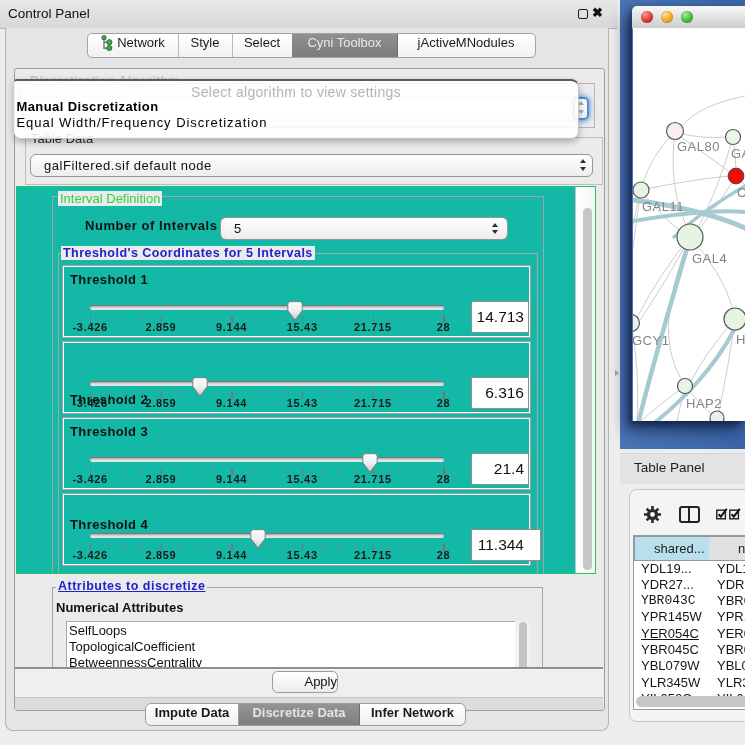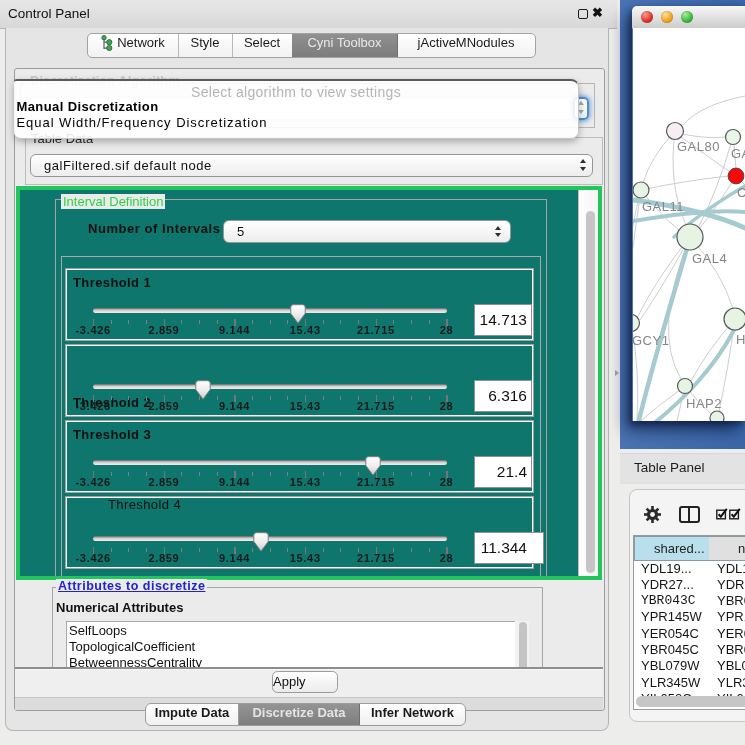--- a/index.html
+++ b/index.html
@@ -48,35 +48,36 @@
 <div class="lbl" style="z-index:6;left:16.5px;top:99px;font-size:13px;letter-spacing:0.4px;font-weight:bold;color:#000;">Manual Discretization</div>
 <div class="lbl" style="z-index:6;left:16.5px;top:114.5px;font-size:13px;letter-spacing:0.95px;color:#000;">Equal Width/Frequency Discretization</div>
 
 <div class="abs" style="left:25px;top:137px;width:576px;height:46px;border:1px solid #bdbdbd;"></div>
 <div class="lbl" style="left:28px;top:131px;font-size:13px;color:#2a2a2a;background:#ebebeb;padding:0 3px;">Table Data</div>
 <div class="abs" style="left:30px;top:154px;width:561px;height:21px;background:linear-gradient(#ffffff,#ededed);border:1px solid #969696;border-radius:6px;"></div>
 <div class="lbl" style="left:44px;top:158px;font-size:13px;letter-spacing:0.55px;color:#111;">galFiltered.sif default node</div>
 <div style="position:absolute;left:580px;top:159px;width:0;height:0;border-left:3.5px solid transparent;border-right:3.5px solid transparent;border-bottom:4.5px solid #2e2e2e;"></div>
 <div style="position:absolute;left:580px;top:166.5px;width:0;height:0;border-left:3.5px solid transparent;border-right:3.5px solid transparent;border-top:4.5px solid #2e2e2e;"></div>
 
-<div id="viewport" class="abs" style="left:16px;top:185.5px;width:578px;height:386px;background:#0f766e;border:4px solid #22c55e;overflow:hidden;">
+<div id="viewport" class="abs" style="left:16px;top:185.5px;width:578px;height:386px;background:#14b8a6;border:1px solid #22c55e;overflow:hidden;">
 
   <div class="abs" style="left:558px;top:0;width:20px;height:386px;background:linear-gradient(to right,#ffffff,#f4f4f4);border-left:1px solid #c2c2c2;"></div>
   <div class="abs" style="left:566px;top:21px;width:8.5px;height:362px;background:#c6c6c6;border-radius:4.5px;"></div>
 
   <div class="abs" style="left:35px;top:9.5px;width:490px;height:400px;border:1px solid #a5a5a5;"></div>
   <div class="lbl" style="left:41px;top:4.5px;font-size:13px;color:#2ed344;background:#ebebeb;padding:0 2px;">Interval Definition</div>
   <div class="lbl" style="left:68px;top:31.5px;font-size:13px;letter-spacing:0.55px;font-weight:bold;color:#111;">Number of Intervals</div>
   <div class="abs" style="left:203px;top:30.5px;width:286px;height:21px;background:linear-gradient(#ffffff,#ededed);border:1px solid #969696;border-radius:6px;">
     <div class="lbl" style="left:13px;top:3px;font-size:13px;color:#111;">5</div>
     <div style="position:absolute;right:9px;top:4.5px;width:0;height:0;border-left:3.5px solid transparent;border-right:3.5px solid transparent;border-bottom:4.5px solid #2e2e2e;"></div>
     <div style="position:absolute;right:9px;top:12px;width:0;height:0;border-left:3.5px solid transparent;border-right:3.5px solid transparent;border-top:4.5px solid #2e2e2e;"></div>
   </div>
 
   <div class="abs" style="left:40.5px;top:66.5px;width:478px;height:340px;border:1px solid #a8a8a8;"></div>
+  <div class="lbl" style="left:44px;top:59.5px;font-size:12.5px;letter-spacing:0.45px;font-weight:bold;color:#2222cc;background:#ebebeb;padding:0 2px;">Threshold's Coordinates for 5 Intervals</div>
 
   <div class="abs" style="left:45px;top:78px;width:467px;height:71.5px;border:1px solid #a2a2a2;box-shadow:inset 0 0 0 1px #fbfbfb;"></div>
   <div class="lbl" style="left:53px;top:85.5px;font-size:13px;letter-spacing:0.4px;font-weight:bold;color:#101010;">Threshold 1</div>
   <div class="abs" style="left:73.2px;top:118.5px;width:353.5px;height:5px;border-radius:2.5px;background:linear-gradient(#8f8f8f,#d8d8d8 55%,#eeeeee);box-shadow:inset 0 1px 1px rgba(0,0,0,0.25);"></div>
   <div class="abs" style="left:73.2px;top:130.0px;width:354px;height:4.5px;background:repeating-linear-gradient(to right,#7f7f7f 0px,#7f7f7f 1px,transparent 1px,transparent 17.675px);"></div>
     <div class="abs" style="left:73.2px;top:129.0px;width:355px;height:7px;background:repeating-linear-gradient(to right,#767676 0px,#767676 1.2px,transparent 1.2px,transparent 70.7px);"></div>
   <div class="lbl" style="left:37.2px;top:134.5px;width:72px;text-align:center;font-size:11px;letter-spacing:0.7px;font-weight:bold;color:#1a1a1a;">-3.426</div>
   <div class="lbl" style="left:107.9px;top:134.5px;width:72px;text-align:center;font-size:11px;letter-spacing:0.7px;font-weight:bold;color:#1a1a1a;">2.859</div>
   <div class="lbl" style="left:178.5px;top:134.5px;width:72px;text-align:center;font-size:11px;letter-spacing:0.7px;font-weight:bold;color:#1a1a1a;">9.144</div>
   <div class="lbl" style="left:249.2px;top:134.5px;width:72px;text-align:center;font-size:11px;letter-spacing:0.7px;font-weight:bold;color:#1a1a1a;">15.43</div>
@@ -110,21 +111,21 @@
   <div class="lbl" style="left:107.9px;top:286.5px;width:72px;text-align:center;font-size:11px;letter-spacing:0.7px;font-weight:bold;color:#1a1a1a;">2.859</div>
   <div class="lbl" style="left:178.5px;top:286.5px;width:72px;text-align:center;font-size:11px;letter-spacing:0.7px;font-weight:bold;color:#1a1a1a;">9.144</div>
   <div class="lbl" style="left:249.2px;top:286.5px;width:72px;text-align:center;font-size:11px;letter-spacing:0.7px;font-weight:bold;color:#1a1a1a;">15.43</div>
   <div class="lbl" style="left:319.9px;top:286.5px;width:72px;text-align:center;font-size:11px;letter-spacing:0.7px;font-weight:bold;color:#1a1a1a;">21.715</div>
   <div class="lbl" style="left:390.6px;top:286.5px;width:72px;text-align:center;font-size:11px;letter-spacing:0.7px;font-weight:bold;color:#1a1a1a;">28</div>
   <svg class="abs" style="left:345px;top:266px;" width="16" height="20" viewBox="0 0 16 20">
       <path d="M3.4,0.7 h9.2 a2.6,2.6 0 0 1 2.6,2.6 v6.2 L8,19.2 L0.8,9.5 v-6.2 a2.6,2.6 0 0 1 2.6,-2.6 z" fill="url(#thumbg)" stroke="#7e7e7e" stroke-width="1"></path>
     </svg>
   <div class="abs" style="left:454px;top:266px;width:52px;height:30px;background:#fff;border:1px solid #8f8f8f;font-size:15.5px;color:#111;text-align:right;line-height:30px;padding-right:4px;box-sizing:content-box;">21.4</div>
   <div class="abs" style="left:45px;top:306px;width:467px;height:71.5px;border:1px solid #a2a2a2;box-shadow:inset 0 0 0 1px #fbfbfb;"></div>
-  <div class="lbl" style="left:53px;top:307px;font-size:13px;letter-spacing:0.4px;font-weight:normal;color:#101010;margin-left:35px;">Threshold 4</div>
+  <div class="lbl" style="left:53px;top:330px;font-size:13px;letter-spacing:0.4px;font-weight:bold;color:#101010;">Threshold 4</div>
   <div class="abs" style="left:73.2px;top:346.5px;width:353.5px;height:5px;border-radius:2.5px;background:linear-gradient(#8f8f8f,#d8d8d8 55%,#eeeeee);box-shadow:inset 0 1px 1px rgba(0,0,0,0.25);"></div>
   <div class="abs" style="left:73.2px;top:358.0px;width:354px;height:4.5px;background:repeating-linear-gradient(to right,#7f7f7f 0px,#7f7f7f 1px,transparent 1px,transparent 17.675px);"></div>
     <div class="abs" style="left:73.2px;top:357.0px;width:355px;height:7px;background:repeating-linear-gradient(to right,#767676 0px,#767676 1.2px,transparent 1.2px,transparent 70.7px);"></div>
   <div class="lbl" style="left:37.2px;top:362.5px;width:72px;text-align:center;font-size:11px;letter-spacing:0.7px;font-weight:bold;color:#1a1a1a;">-3.426</div>
   <div class="lbl" style="left:107.9px;top:362.5px;width:72px;text-align:center;font-size:11px;letter-spacing:0.7px;font-weight:bold;color:#1a1a1a;">2.859</div>
   <div class="lbl" style="left:178.5px;top:362.5px;width:72px;text-align:center;font-size:11px;letter-spacing:0.7px;font-weight:bold;color:#1a1a1a;">9.144</div>
   <div class="lbl" style="left:249.2px;top:362.5px;width:72px;text-align:center;font-size:11px;letter-spacing:0.7px;font-weight:bold;color:#1a1a1a;">15.43</div>
   <div class="lbl" style="left:319.9px;top:362.5px;width:72px;text-align:center;font-size:11px;letter-spacing:0.7px;font-weight:bold;color:#1a1a1a;">21.715</div>
   <div class="lbl" style="left:390.6px;top:362.5px;width:72px;text-align:center;font-size:11px;letter-spacing:0.7px;font-weight:bold;color:#1a1a1a;">28</div>
   <svg class="abs" style="left:232.5px;top:342px;" width="16" height="20" viewBox="0 0 16 20">
@@ -144,21 +145,21 @@
     <div class="lbl" style="left:2.5px;top:33px;font-size:13px;color:#111;">BetweennessCentrality</div>
   </div>
   <div class="abs" style="left:515px;top:47.5px;width:14px;height:47px;background:#f2f2f2;"></div>
   <div class="abs" style="left:518.5px;top:48.5px;width:8px;height:50px;background:#c4c4c4;border-radius:4px;"></div>
 </div>
 
 <div class="abs" style="left:15px;top:667px;width:588px;height:1.5px;background:#8e8e8e;"></div>
 <div class="abs" style="left:15px;top:668.5px;width:588px;height:1px;background:#f7f7f7;"></div>
 
 <div class="abs" style="left:15px;top:669.5px;width:588px;height:27px;background:#efefef;"></div>
-<div class="abs" style="left:272px;top:670.5px;width:64px;height:20px;background:linear-gradient(#ffffff,#ebebeb);border:1px solid #9b9b9b;border-radius:5.5px;text-align:left;line-height:20px;font-size:13px;color:#111;">Apply</div>
+<div class="abs" style="left:272px;top:670.5px;width:64px;height:20px;background:linear-gradient(#ffffff,#ebebeb);border:1px solid #9b9b9b;border-radius:5.5px;text-align:right;line-height:20px;font-size:13px;color:#111;">Apply</div>
 
 <div class="abs" style="left:15px;top:696.5px;width:588px;height:12px;background:#dcdcdc;border-top:1px solid #c6c6c6;"></div>
 <div id="bottabs" class="abs" style="left:145px;top:702.5px;width:319px;height:21px;background:linear-gradient(#ffffff,#f0f0f0);border:1px solid #9c9c9c;border-radius:6px;font-size:13px;color:#1a1a1a;overflow:hidden;">
   <div class="abs" style="left:0;top:0;width:92px;height:21px;line-height:18.5px;text-align:center;border-right:1px solid #9c9c9c;font-weight:bold;">Impute Data</div>
   <div class="abs" style="left:93px;top:0;width:120px;height:21px;line-height:18.5px;text-align:center;background:linear-gradient(#949494,#7e7e7e);color:#e4e4e4;border-right:1px solid #6f6f6f;font-weight:bold;">Discretize Data</div>
   <div class="abs" style="left:214px;top:0;width:105px;height:21px;line-height:18.5px;text-align:center;font-weight:bold;">Infer Network</div>
 </div>
 
 <div id="right" class="abs" style="left:617px;top:0;width:128px;height:745px;background:#ededec;">
 
@@ -267,21 +268,21 @@
       <div class="abs" style="left:75px;top:0;width:42px;height:23.5px;background:#e0e0e0;border-top:1px solid #8a9aa0;border-bottom:1px solid #8a9aa0;line-height:23.5px;font-size:13px;color:#222;padding-left:29px;">na</div>
       <div id="rows" class="abs" style="left:0;top:25px;width:117px;height:149px;font-size:13px;color:#161616;">
         <div class="lbl" style="left:7px;top:0.0px;">YDL19...</div>
           <div class="lbl" style="left:83px;top:0.0px;">YDL1</div>
         <div class="lbl" style="left:7px;top:16.3px;">YDR27...</div>
           <div class="lbl" style="left:83px;top:16.3px;">YDR2</div>
         <div class="lbl" style="left:7px;top:32.6px;font-family:Liberation Mono, monospace;">YBR043C</div>
           <div class="lbl" style="left:83px;top:32.6px;">YBR0</div>
         <div class="lbl" style="left:7px;top:48.9px;">YPR145W</div>
           <div class="lbl" style="left:83px;top:48.9px;">YPR1</div>
-        <div class="lbl" style="left:7px;top:65.2px;">YER054C</div>
+        <div class="lbl" style="left:7px;top:65.2px;text-decoration:underline;">YER054C</div>
           <div class="lbl" style="left:83px;top:65.2px;">YER0</div>
         <div class="lbl" style="left:7px;top:81.5px;">YBR045C</div>
           <div class="lbl" style="left:83px;top:81.5px;">YBR0</div>
         <div class="lbl" style="left:7px;top:97.8px;">YBL079W</div>
           <div class="lbl" style="left:83px;top:97.8px;">YBL0</div>
         <div class="lbl" style="left:7px;top:114.1px;">YLR345W</div>
           <div class="lbl" style="left:83px;top:114.1px;">YLR3</div>
         <div class="lbl" style="left:7px;top:130.4px;">YIL052C</div>
           <div class="lbl" style="left:83px;top:130.4px;">YIL0</div>
       </div>

